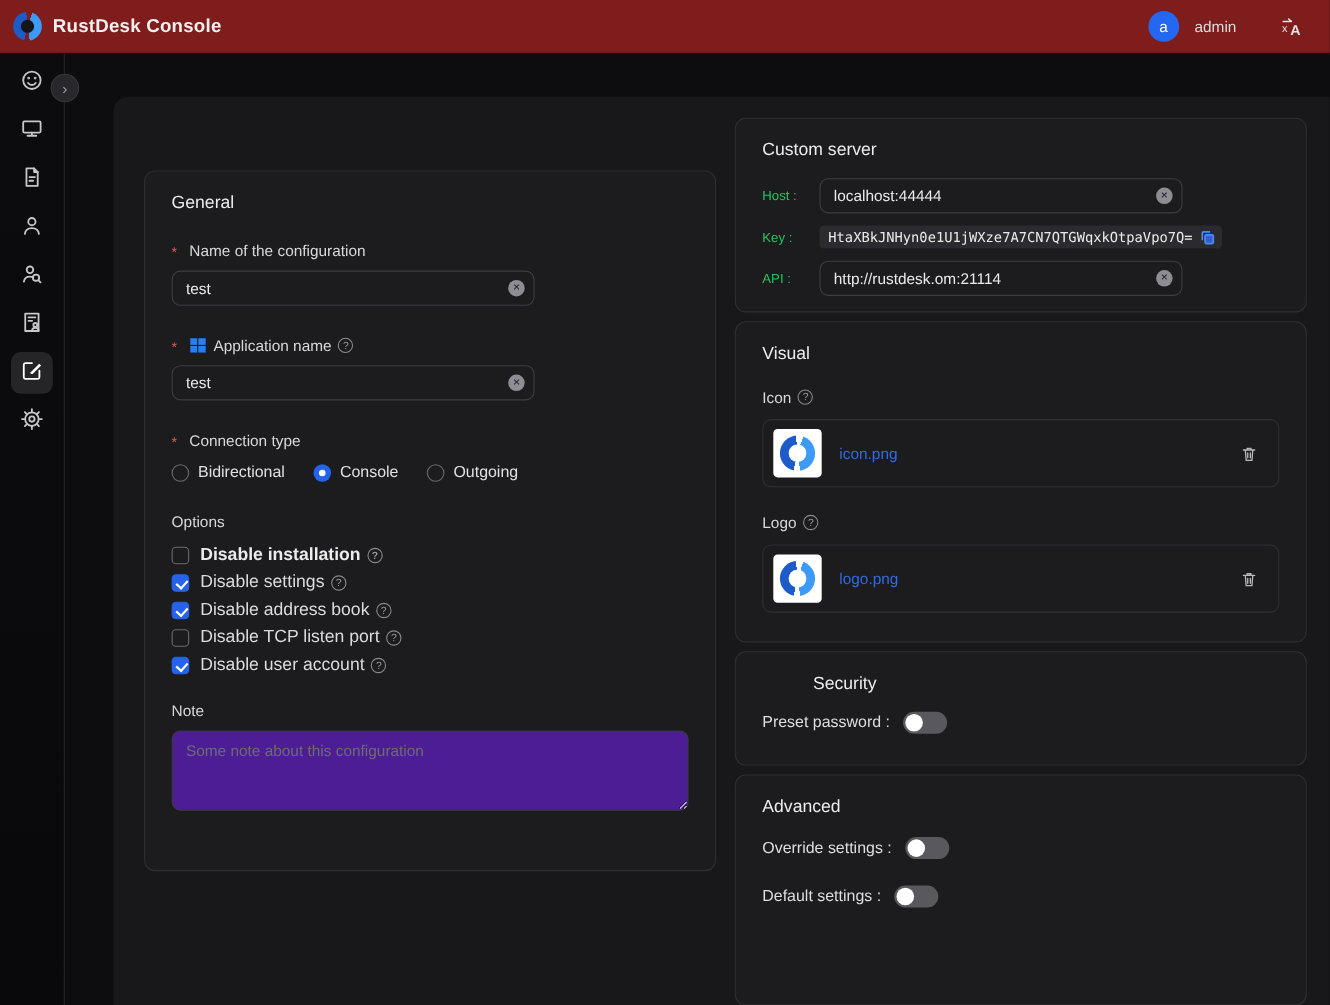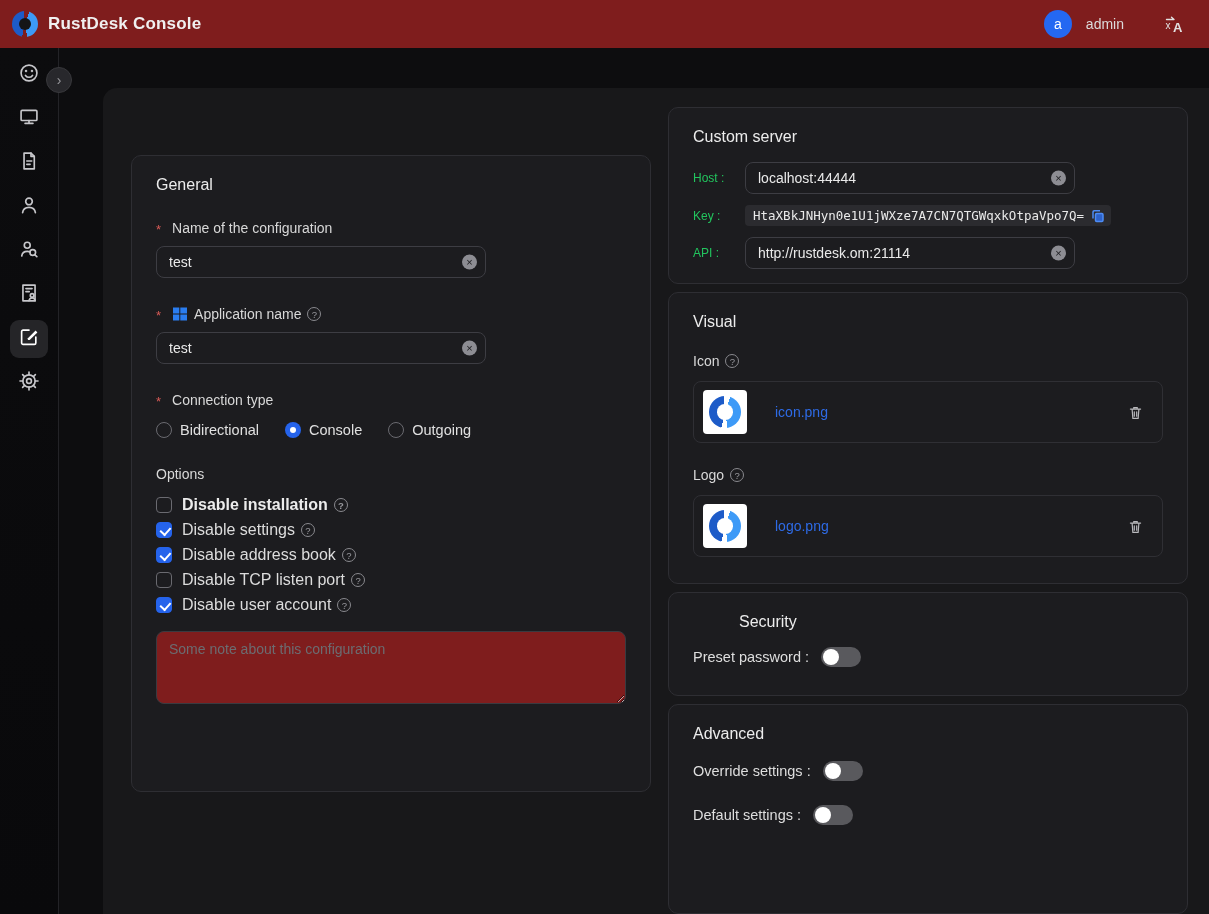--- a/index.html
+++ b/index.html
@@ -72,39 +72,39 @@
 
   
   .cbrow { display:flex; align-items:center; gap:10px; margin-bottom:7px; font-size:16px; color:#dcdcdc; }
   .cbox { width:16px; height:16px; border-radius:4px; border:1.5px solid #6a6a70; position:relative; flex:none; cursor:pointer; }
   .cbox.checked { background:#2563eb; border-color:#2563eb; }
   .cbox.checked::after { content:""; position:absolute; left:4.5px; top:1.5px; width:4.5px; height:8px;
     border:solid #fff; border-width:0 2px 2px 0; transform:rotate(42deg); }
   .cblabel { display:flex; align-items:center; gap:6px; }
   .cblabel.bold { font-weight:700; color:#ececec; }
 
-  textarea.note { width:100%; height:73px; background:#7f1d1d; border:1px solid #3a3a40; border-radius:8px;
+  textarea.note { width:100%; height:73px; background:#4c1d95; border:1px solid #3a3a40; border-radius:8px;
     color:#eaeaea; font-size:14px; padding:9px 12px; resize:both; outline:none;
     font-family:"Liberation Sans","DejaVu Sans",sans-serif; }
   textarea.note::placeholder { color:#6c6c71; }
 
   
   .srow { display:flex; align-items:center; margin-bottom:11px; }
   .slabel { width:52px; flex:none; font-size:12px; color:#22c55e; }
   .keychip { display:inline-flex; align-items:center; gap:7px; background:#2b2b2f; border-radius:4px;
     padding:3px 6px 3px 8px; }
   .keychip code { font-family:"DejaVu Sans Mono","Liberation Mono",monospace; font-size:12.5px; color:#eaeaea; }
   .copy-icon { display:flex; cursor:pointer; }
 
   
   .file-row { display:flex; align-items:center; gap:16px; border:1px solid #2f2f34; border-radius:8px;
     height:62px; padding:0 18px 0 9px; margin-top:12px; }
   .thumb { width:44px; height:44px; background:#fff; border-radius:4px; display:flex;
     align-items:center; justify-content:center; flex:none; }
-  .filelink { font-size:14px; color:#2e6be6; cursor:pointer;margin-left:12px; }
+  .filelink { font-size:14px; color:#2e6be6; cursor:pointer; }
   .trash { margin-left:auto; color:#b9b9bd; display:flex; cursor:pointer; }
   .trash svg { stroke:currentColor; fill:none; stroke-width:1.4; stroke-linecap:round; }
 
   
   .trow { display:flex; align-items:center; gap:12px; font-size:14.5px; color:#dedede; }
   .toggle { width:40px; height:20px; border-radius:10px; background:#59595d; position:relative; cursor:pointer; flex:none; }
   .toggle::after { content:""; position:absolute; left:2px; top:2px; width:16px; height:16px;
     border-radius:50%; background:#fff; transition:left .15s; }
 
   .mt10{margin-top:10px} .mt14{margin-top:14px} .mt22{margin-top:22px} .mt24{margin-top:24px}
@@ -281,20 +281,23 @@
             </div>
             <div class="cbrow">
               <span class="cbox checked"></span>
               <span class="cblabel">
                 <span>Disable user account</span>
                 <span class="help"></span>
               </span>
             </div>
           </div>
 
+          <div class="flabel mt24">
+            <span>Note</span>
+          </div>
           <textarea class="note mt10" placeholder="Some note about this configuration" style=""></textarea>
         </section>
       </div>
 
       <div class="col-right">
         <section class="card" style="height:177px;">
           <div class="card-title" style="margin-bottom:16px;">Custom server</div>
           <div class="srow">
             <span class="slabel">Host :</span>
             <div class="input-wrap">

